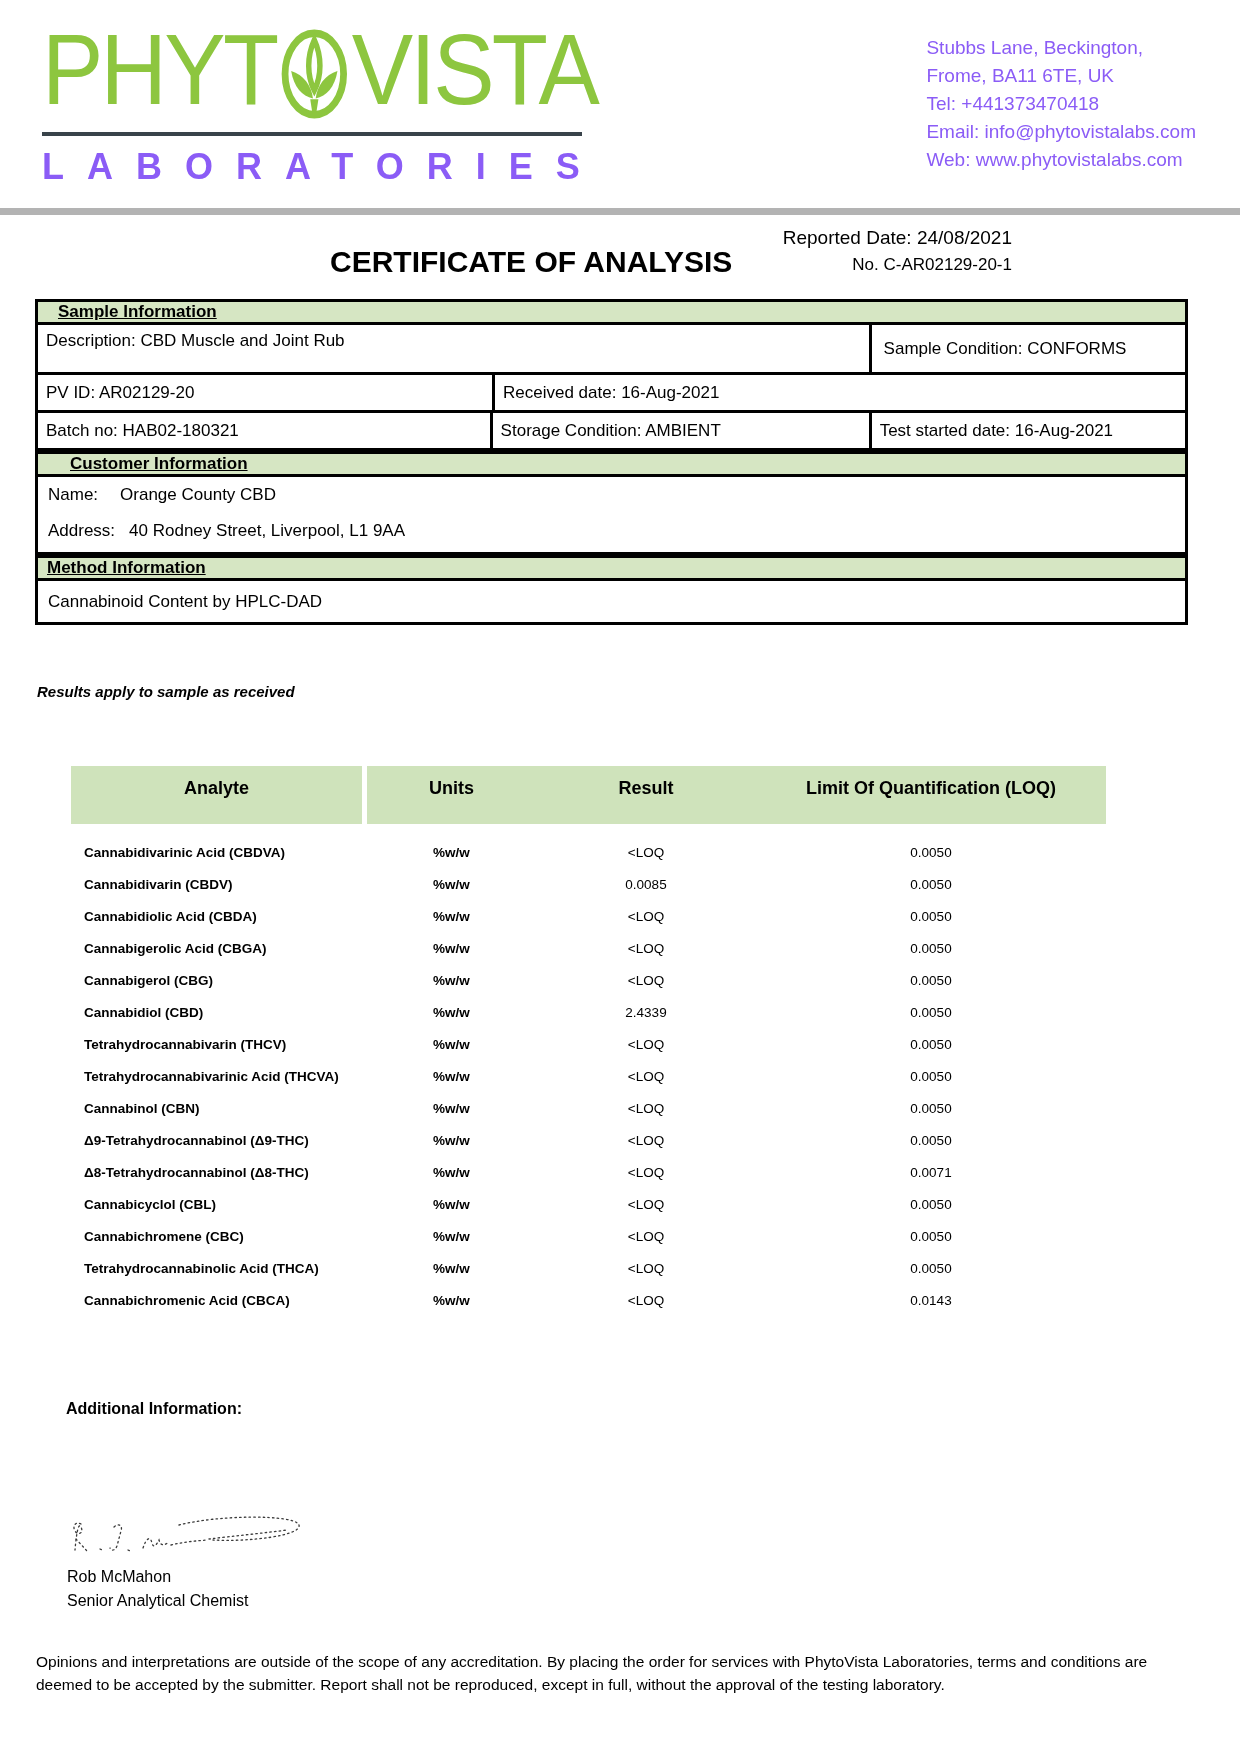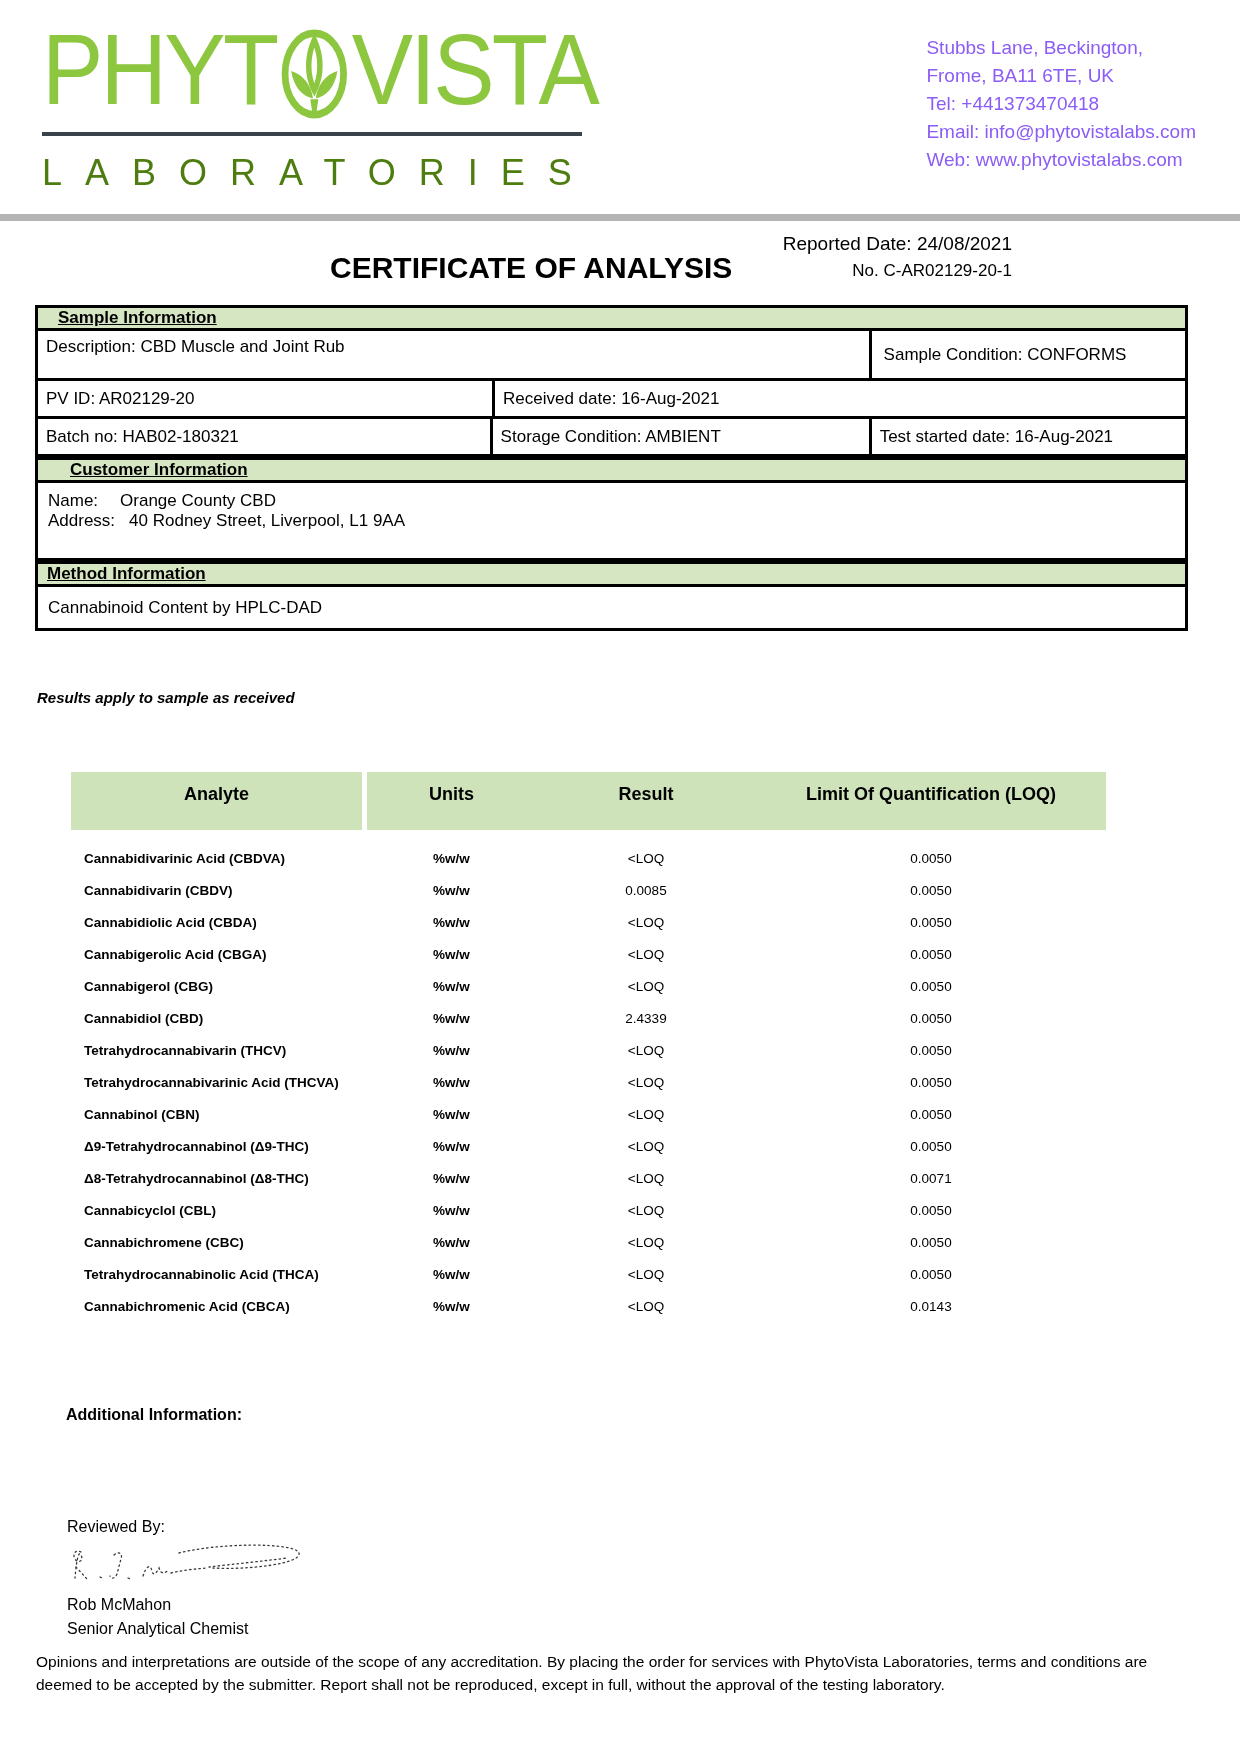--- a/index.html
+++ b/index.html
@@ -10,22 +10,22 @@
   }
   
   .header { position:relative; padding:28px 40px 0 42px; }
   .logo-block { display:inline-block; }
   .wordmark { display:flex; align-items:center; height:92px;
     color:var(--brand-green,#8dc63f); font-size:100px; font-weight:400;
     letter-spacing:-3px; line-height:1; transform:scaleX(.92); transform-origin:left center; }
   .wordmark span { display:block; margin-top:-10px; }
   .leaf-o { width:74px; height:92px; margin:0 4px; flex:0 0 auto; }
   .logo-divider { width:540px; border-top:4px solid #39434a; margin-top:12px; }
-  .logo-sub { margin-top:16px; width:540px; color:#4d7c0f; font-size:36px;
-    letter-spacing:23px; font-weight:400; white-space:nowrap; }
+  .logo-sub { margin-top:10px; width:540px; color:#8b5cf6; font-size:36px;
+    letter-spacing:23px; font-weight:700; white-space:nowrap; }
   .contact { position:absolute; top:34px; right:44px; text-align:left;
     font-size:19px; line-height:1.48; color:#8b5cf6; }
   .gray-rule { margin-top:20px; height:7px; background:var(--rule-gray,#b3b3b3); width:100%; }
   
   .title-row { position:relative; height:78px; }
   .coa-title { position:absolute; left:330px; top:30px; font-size:30px; font-weight:bold;
     letter-spacing:0; }
   .report-meta { position:absolute; right:228px; top:12px; text-align:right; }
   .reported-date { font-size:19px; }
   .report-no { font-size:17px; margin-top:6px; }
@@ -40,21 +40,21 @@
   .irow { display:flex; border:3px solid #000; border-top:none; }
   .cell { font-size:17px; padding:6px 8px; }
   .desc-row { height:50px; }
   .desc-cell { width:835px; }
   .cond-cell { width:318px; border-left:3px solid #000; display:flex; align-items:center; padding-left:12px; }
   .triple { height:38px; }
   .triple .c1 { width:454px; display:flex; align-items:center; }
   .triple .c2 { width:381px; border-left:3px solid #000; display:flex; align-items:center; }
   .triple .c3 { width:318px; border-left:3px solid #000; display:flex; align-items:center; }
   .cust-box { display:block; height:78px; padding:8px 10px; font-size:17px; }
-  .cust-line2 { }
+  .cust-line2 { margin-top:16px; }
   .lbl { display:inline-block; }
   .val-name { margin-left:22px; }
   .val-addr { margin-left:14px; }
   .method-box { height:44px; display:flex; align-items:center; font-size:17px; padding-left:10px; }
   
   .results-note { margin:58px 0 0 37px; font-size:15px; font-weight:bold; font-style:italic; }
   .rtable { margin:66px 0 0 71px; width:1035px; }
   .rhead { display:grid; grid-template-columns:296px 169px 220px 350px; }
   .rhead .hcell { background:var(--thead-green,#cfe3bb); height:58px; padding-top:12px;
     text-align:center; font-size:18px; font-weight:bold; }
@@ -268,21 +268,20 @@
       <div class="u">%w/w</div>
       <div class="r">&lt;LOQ</div>
       <div class="l">0.0143</div>
     </div>
   </div>
   </div>
 
   <div class="addl">Additional Information:</div>
 
   <div class="review">
-    <div class="review-lbl">Reviewed By:</div>
     <svg class="sig" width="240" height="50" viewBox="0 0 240 50">
       <g stroke="#3a3a3a" fill="none" stroke-width="1.3" stroke-linecap="round" stroke-dasharray="1.5,3.2">
         <path d="M14,12 C9,9 5,14 8,19 C11,24 17,21 14,15 C11,9 9,26 8,38"></path>
         <path d="M9,27 L20,39"></path>
         <path d="M33,37 l2,1"></path>
         <path d="M47,15 C51,11 56,13 54,19 L50,34 C48,39 44,39 43,36"></path>
         <path d="M61,38 l2,1"></path>
         <path d="M76,36 c3,-9 7,-13 9,-5 c1,5 4,3 7,-3 c2,7 6,5 10,2"></path>
         <path d="M104,33 c12,-3 24,-4 36,-5"></path>
         <path d="M142,27 c24,-3 56,-6 78,-9"></path>

